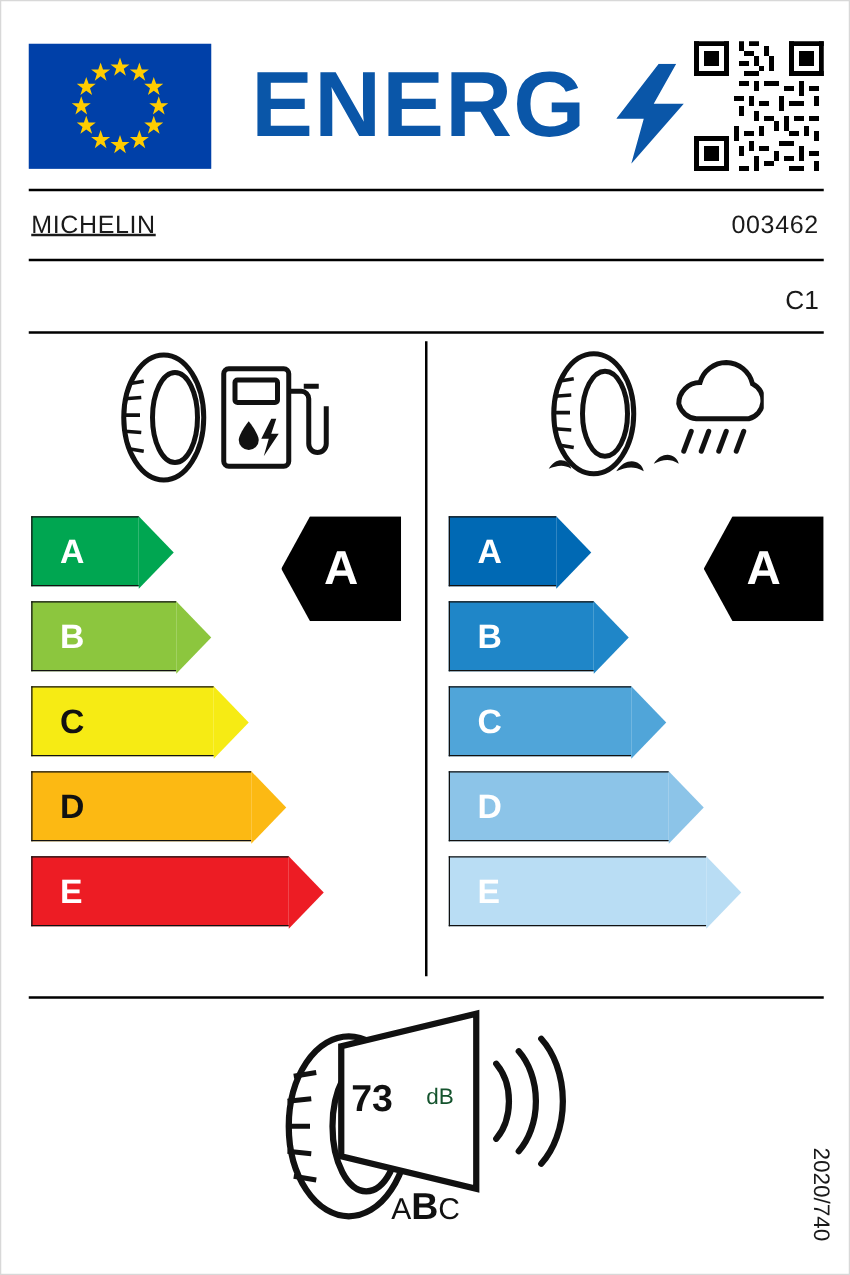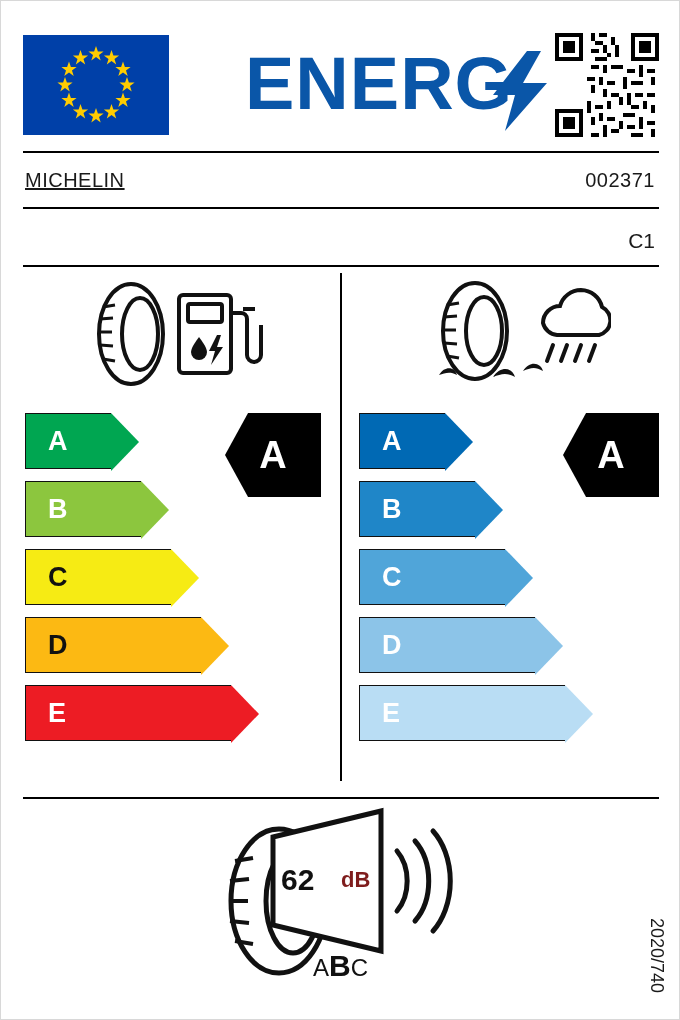--- a/index.html
+++ b/index.html
@@ -31,21 +31,20 @@
     overflow: hidden;
   }
   .energ-text {
     position: absolute;
     left: 178px; top: 18px;
     font-size: 74px;
     font-weight: bold;
     letter-spacing: 1px;
     color: #0a56a8;
     line-height: 74px;
-    margin-left: 44px;
   }
   .bolt {
     position: absolute;
     left: 470px; top: 22px;
     width: 60px; height: 80px;
   }
   .qr {
     position: absolute;
     right: 0; top: 4px;
     width: 104px; height: 104px;
@@ -168,23 +167,22 @@
   .noise-db {
     position: absolute;
     left: 280px; top: 862px;
     font-size: 30px;
     font-weight: bold;
     color: #111;
   }
   .noise-unit {
     position: absolute;
     left: 340px; top: 866px;
-    font-size: 22px;
-    color: #7f1d1d;
-    font-weight: bold;
+    font-size: 18px;
+    color: #14532d;
   }
   .noise-abc {
     position: absolute;
     left: 312px; top: 948px;
     font-size: 24px;
     color: #111;
     text-align: right;
   }
   .noise-abc b { font-size: 30px; }
 
@@ -301,21 +299,21 @@
             <rect x="14" y="24" width="2" height="1"></rect>
           <rect x="9" y="25" width="2" height="1"></rect>
         </g>
       </svg>
     </div>
   </div>
 
   <div class="hline" style="left:22px; top:150px; width:636px;"></div>
 
   <div class="brand">MICHELIN</div>
-  <div class="code">002371</div>
+  <div class="code">003462</div>
   <div class="hline" style="left:22px; top:206px; width:636px;"></div>
 
   <div class="classcode">C1</div>
   <div class="hline" style="left:22px; top:264px; width:636px;"></div>
 
   <div class="vline" style="left:339px; top:272px; height:508px;"></div>
 
   <div class="pict-left">
     <svg width="180" height="110" viewBox="0 0 180 110">
 
@@ -456,21 +454,21 @@
       <polygon points="272,36 380,10 380,150 272,124" fill="#fff" stroke="#111" stroke-width="5"></polygon>
 
       <g fill="none" stroke="#111" stroke-width="5" stroke-linecap="round">
         <path d="M396 50 a30 40 0 0 1 0 60"></path>
         <path d="M414 40 a38 52 0 0 1 0 80"></path>
         <path d="M432 30 a46 64 0 0 1 0 100"></path>
       </g>
     </svg>
   </div>
 
-  <div class="noise-db">62</div>
+  <div class="noise-db">73</div>
   <div class="noise-unit">dB</div>
   <div class="noise-abc">
     <span>A</span><b>B</b><span>C</span>
   </div>
 
   <div class="year">2020/740</div>
 
 </div>
 
 </body></html>

